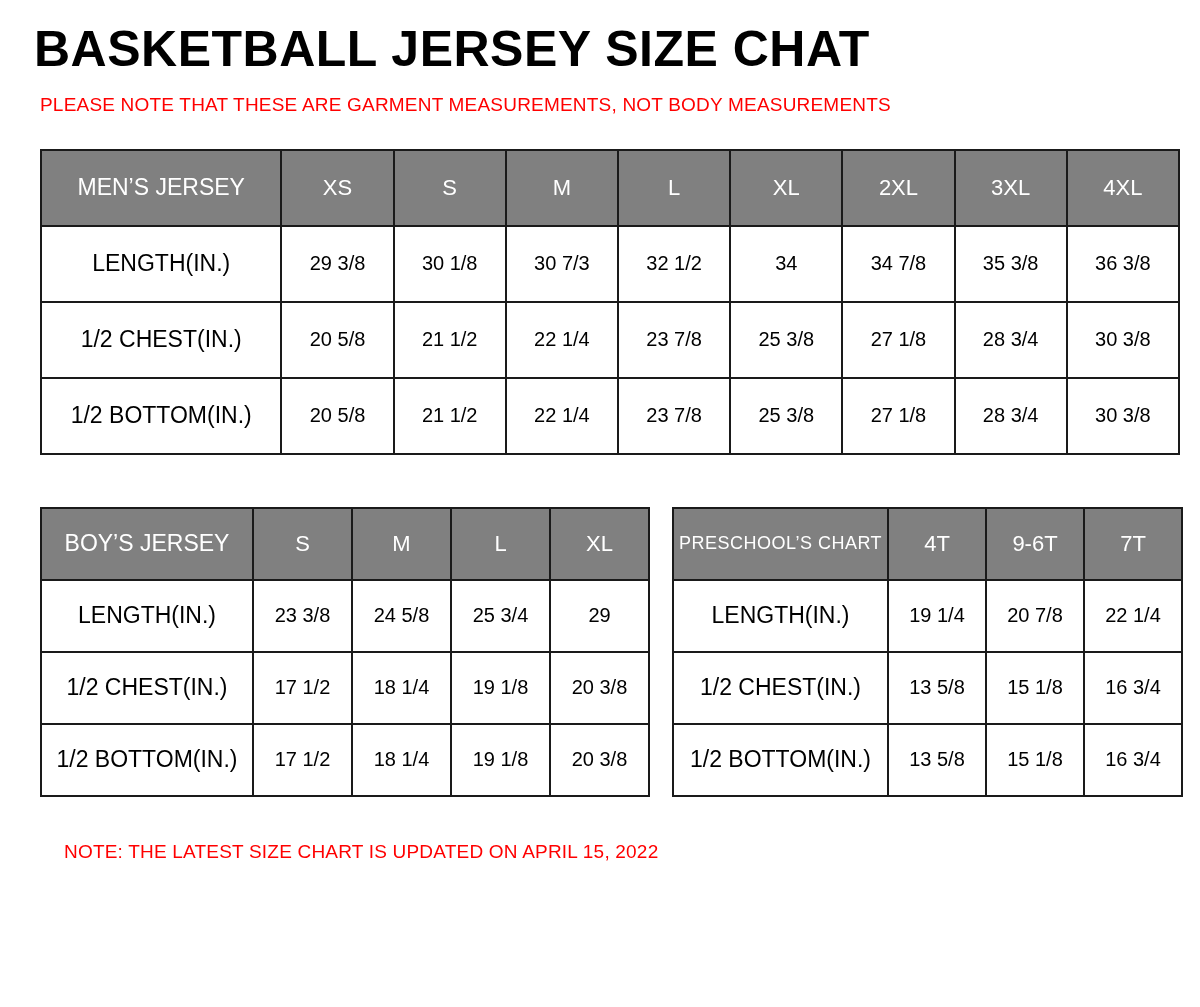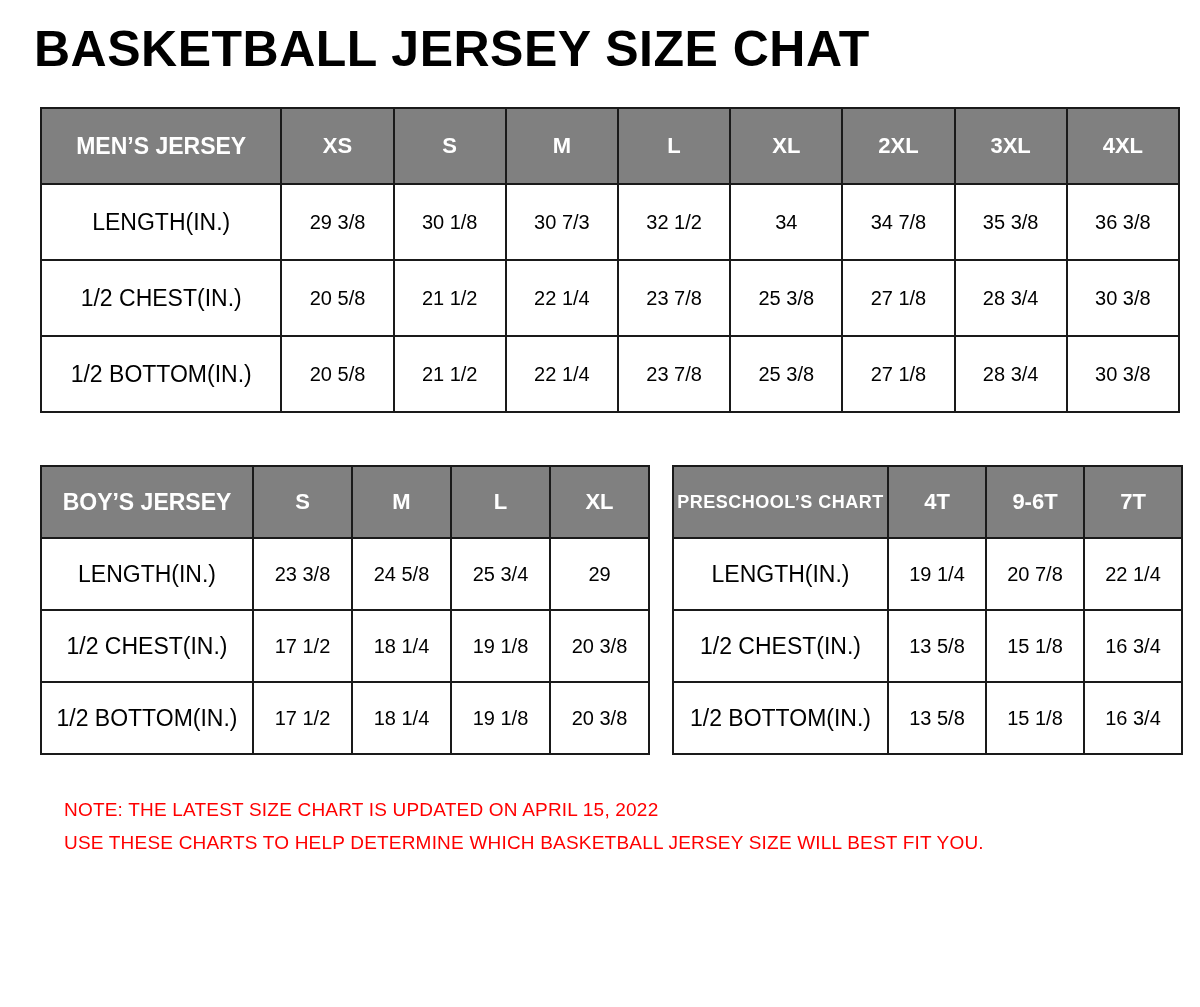--- a/index.html
+++ b/index.html
@@ -45,21 +45,21 @@
     border: 2px solid #1a1a1a;
     text-align: center;
     vertical-align: middle;
     font-weight: 400;
   }
   .hdr-cell {
     background: #808080;
     color: #ffffff;
     font-size: 22px;
     height: 72px;
-    font-weight: 700;
+    font-weight: 400;
   }
   .hdr-cell.label {
     font-size: 23px;
   }
   .hdr-cell.small {
     font-size: 18px;
     letter-spacing: 0.5px;
   }
   .row-label {
     font-size: 23px;
@@ -110,20 +110,21 @@
     letter-spacing: 0.2px;
   }
 </style>
 </head>
 <body>
 
 <div class="page">
 
   <h1 class="title">BASKETBALL JERSEY SIZE CHAT</h1>
 
+  <p class="note-top">PLEASE NOTE THAT THESE ARE GARMENT MEASUREMENTS, NOT BODY MEASUREMENTS</p>
 
   <table id="mens-table">
     <colgroup>
       <col class="c-label">
       <col class="c-size">
         <col class="c-size">
         <col class="c-size">
         <col class="c-size">
       <col class="c-size">
         <col class="c-size">
@@ -258,16 +259,15 @@
           <td class="val">15  1/8</td>
           <td class="val">16  3/4</td>
         </tr>
       </tbody>
     </table>
 
   </div>
 
   <div class="note-bottom">
     <div>NOTE: THE LATEST SIZE CHART IS UPDATED ON APRIL 15, 2022</div>
-    <div>USE THESE CHARTS TO HELP DETERMINE WHICH  BASKETBALL JERSEY  SIZE WILL BEST FIT YOU.</div>
   </div>
 
 </div>
 
 </body></html>

